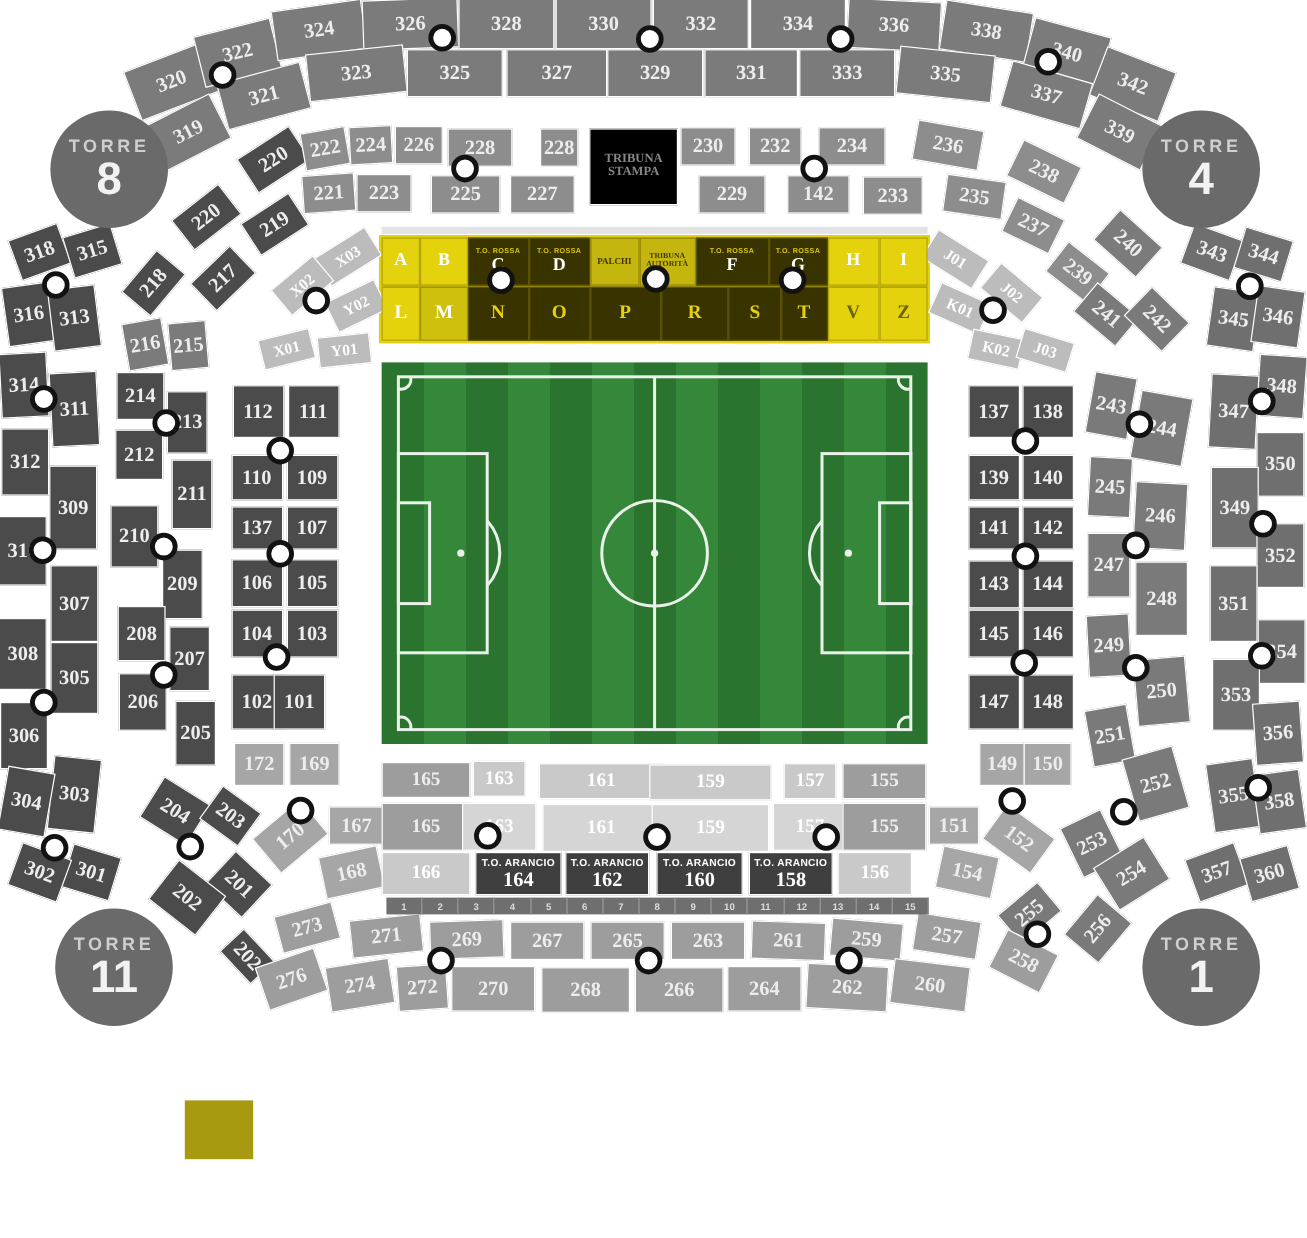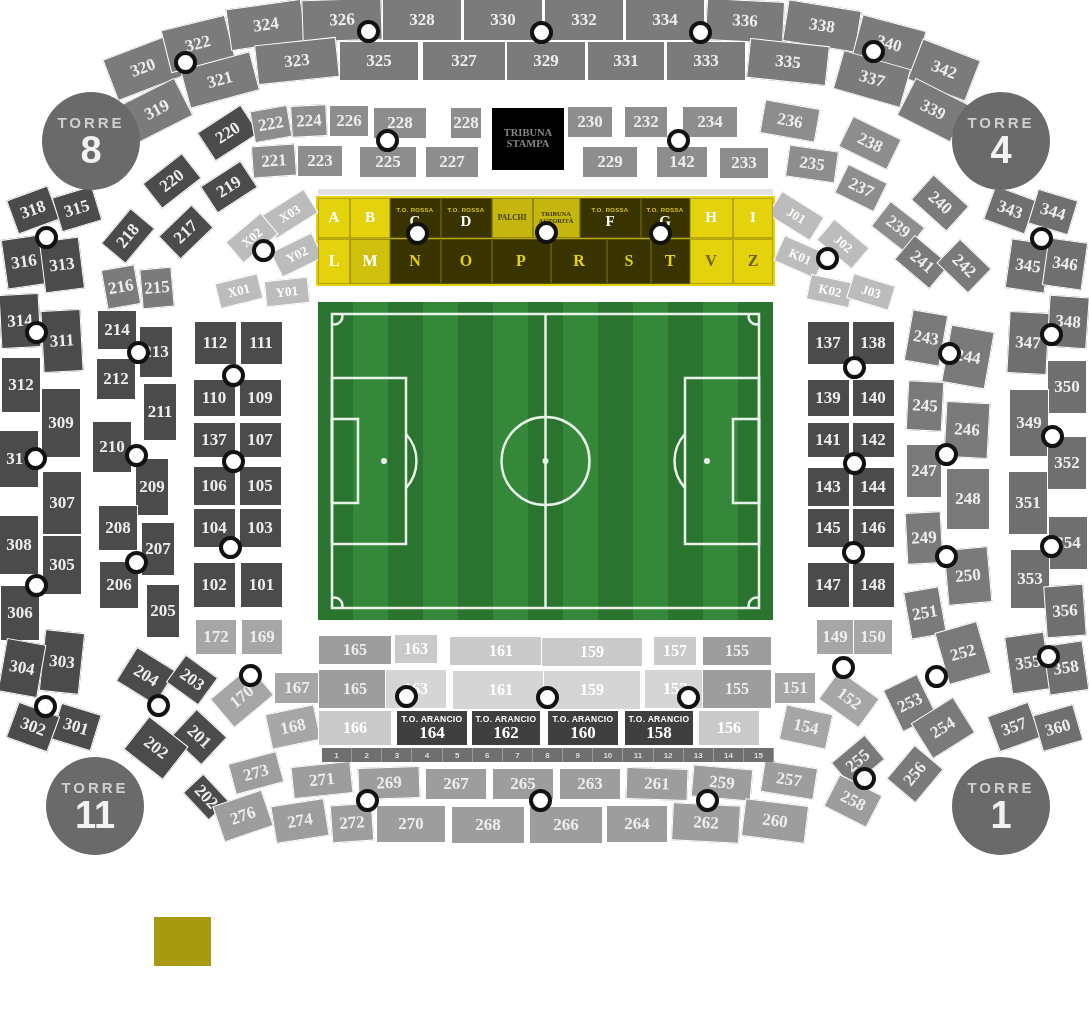--- a/index.html
+++ b/index.html
@@ -219,21 +219,21 @@
     <div class="sec g3" style="left: 239.5px; top: 321px; width: 43px; height: 44px; text-align: right;">111</div>
     <div class="sec g3" style="left: 192.5px; top: 379px; width: 43px; height: 38px;">110</div>
     <div class="sec g3" style="left: 238.5px; top: 379px; width: 43px; height: 38px;">109</div>
     <div class="sec g3" style="left: 192.5px; top: 422px; width: 43px; height: 36px;">137</div>
     <div class="sec g3" style="left: 238.5px; top: 422px; width: 43px; height: 36px;">107</div>
     <div class="sec g3" style="left: 192.5px; top: 466px; width: 43px; height: 40px;">106</div>
     <div class="sec g3" style="left: 238.5px; top: 466px; width: 43px; height: 40px;">105</div>
     <div class="sec g3" style="left: 192.5px; top: 508px; width: 43px; height: 40px;">104</div>
     <div class="sec g3" style="left: 238.5px; top: 508px; width: 43px; height: 40px;">103</div>
     <div class="sec g3" style="left: 192.5px; top: 562px; width: 43px; height: 46px;">102</div>
-    <div class="sec g3" style="left: 240px; top: 562px; width: 43px; height: 46px;">101</div>
+    <div class="sec g3" style="left: 228px; top: 562px; width: 43px; height: 46px;">101</div>
     <div class="sec g3" style="left: 806.5px; top: 321px; width: 43px; height: 44px;">137</div>
     <div class="sec g3" style="left: 851.5px; top: 321px; width: 43px; height: 44px;">138</div>
     <div class="sec g3" style="left: 806.5px; top: 379px; width: 43px; height: 38px;">139</div>
     <div class="sec g3" style="left: 851.5px; top: 379px; width: 43px; height: 38px;">140</div>
     <div class="sec g3" style="left: 806.5px; top: 422px; width: 43px; height: 36px;">141</div>
     <div class="sec g3" style="left: 851.5px; top: 422px; width: 43px; height: 36px;">142</div>
     <div class="sec g3" style="left: 806.5px; top: 467px; width: 43px; height: 40px;">143</div>
     <div class="sec g3" style="left: 851.5px; top: 467px; width: 43px; height: 40px;">144</div>
     <div class="sec g3" style="left: 806.5px; top: 508px; width: 43px; height: 40px;">145</div>
     <div class="sec g3" style="left: 851.5px; top: 508px; width: 43px; height: 40px;">146</div>

